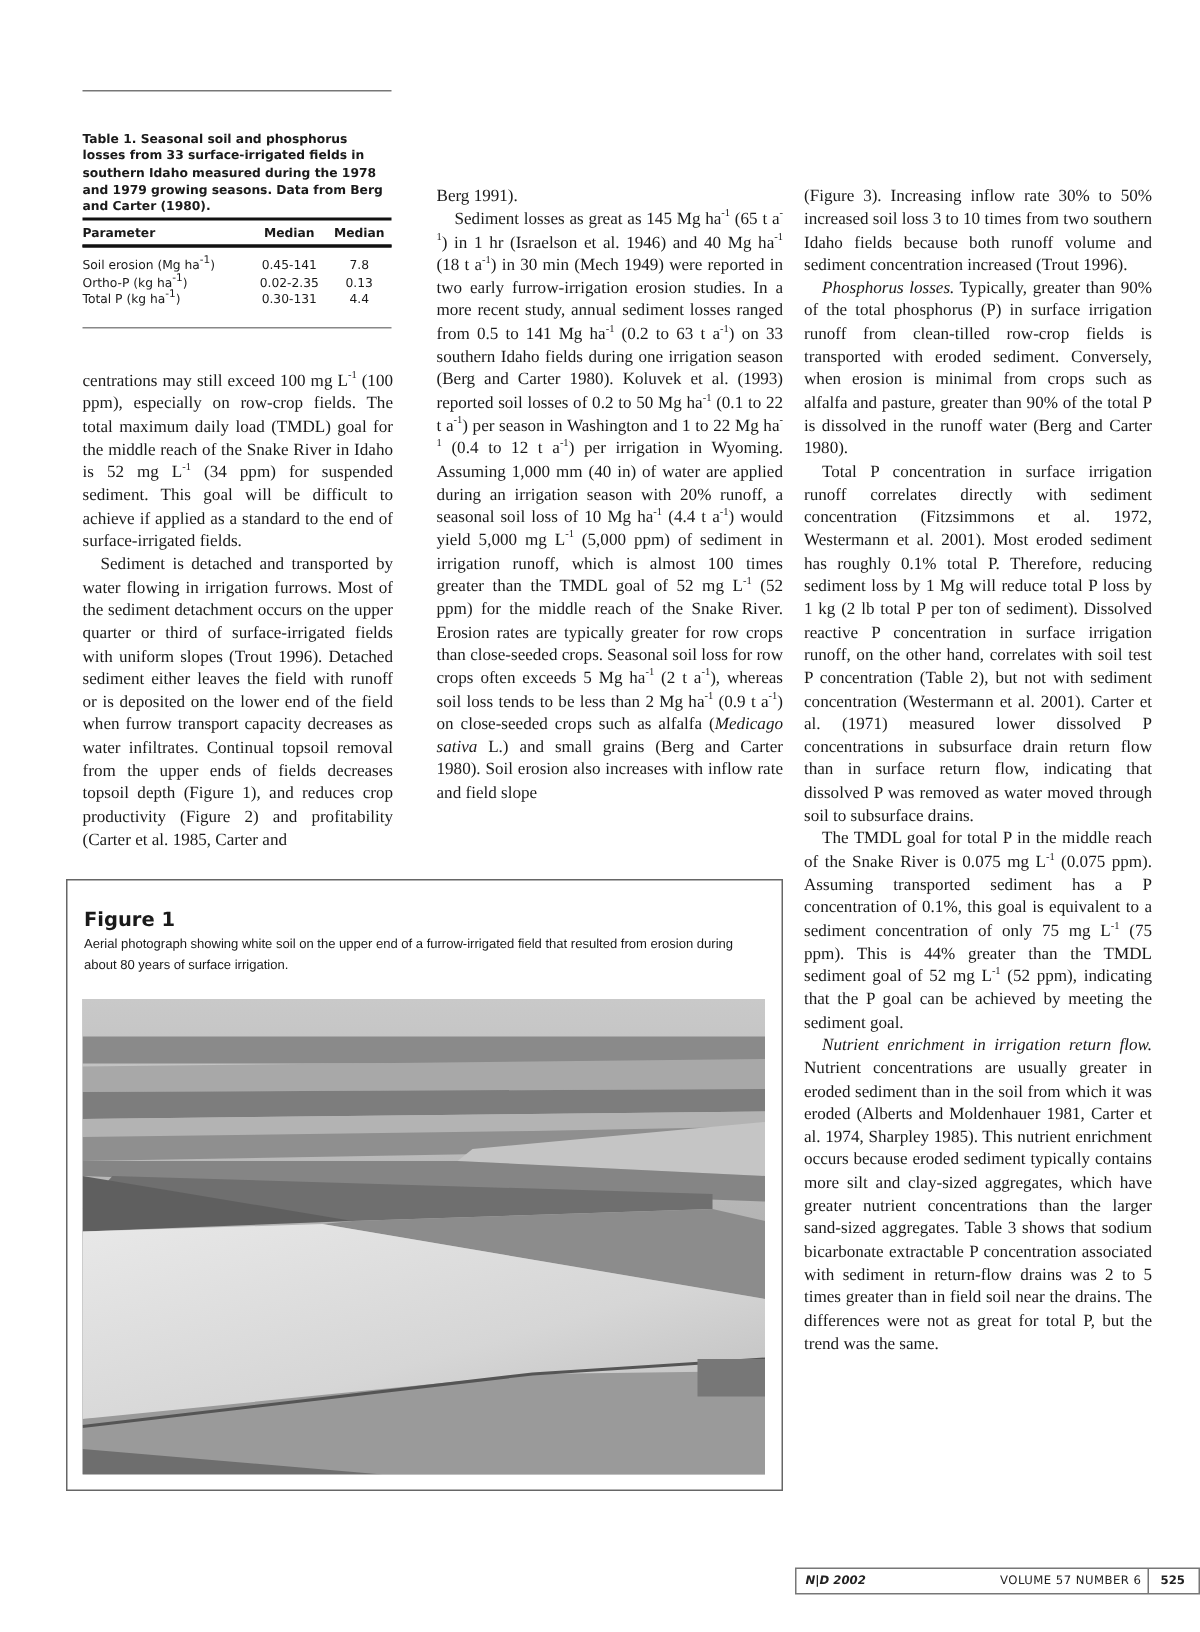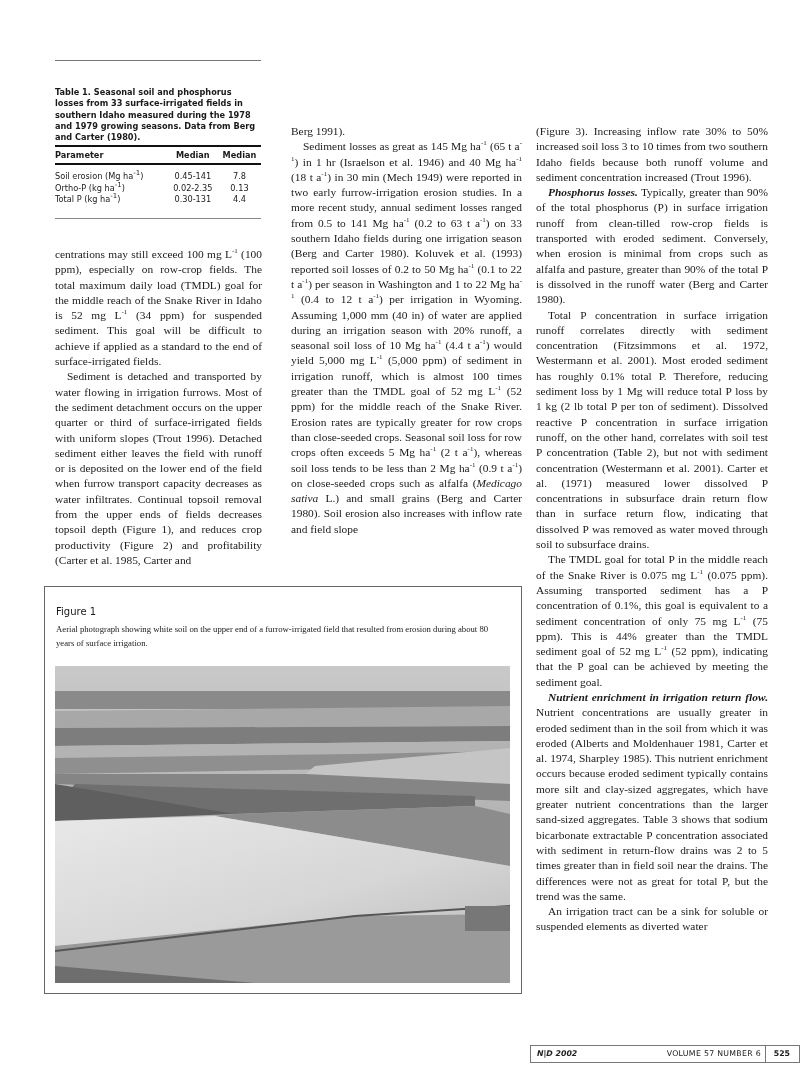--- a/index.html
+++ b/index.html
@@ -4,34 +4,34 @@
 <style>
   html, body { margin: 0; padding: 0; background: #ffffff; }
   body { width: 800px; height: 1088px; position: relative; overflow: hidden; font-family: "Liberation Serif", serif; color: #1a1a1a; }
   .col { position: absolute; font-size: 11.4px; line-height: 15.3px; text-align: justify; }
   .col p { margin: 0; }
   .col p.indent { text-indent: 12px; }
   .col1 { left: 55px; top: 247px; width: 207px; }
   .col2 { left: 291px; top: 124px; width: 231px; font-family: Liberation Serif, serif; }
   .col3 { left: 536px; top: 124px; width: 232px; }
   sup { font-size: 7px; line-height: 0; vertical-align: super; }
-  .run-in { font-weight: bold; font-style: italic; }
+  .run-in { font-weight: normal; font-style: italic; }
 
   .table1 { position: absolute; left: 55px; top: 60px; width: 206px; border-top: 1.5px solid #777; padding-top: 26px; font-family: "DejaVu Sans", sans-serif; }
   .table1-caption { font-size: 8.2px; line-height: 11.3px; font-weight: bold; margin: 0 0 2px 0; }
   .table1 table { width: 100%; border-collapse: collapse; font-size: 8.2px; }
   .table1 th { font-weight: bold; text-align: left; padding: 3px 0 3px 0; border-top: 2px solid #111; border-bottom: 2px solid #111; }
   .table1 th.r, .table1 td.r { text-align: center; }
   .table1 td { padding: 0; line-height: 11.5px; }
   .table1 tr.first td { padding-top: 6px; }
   .table1-bottom { border-bottom: 1.5px solid #888; height: 12px; }
 
   .figure1 { position: absolute; left: 44px; top: 586px; width: 478px; height: 408px; border: 1px solid #666; box-sizing: border-box; }
-  .fig-title { position: absolute; left: 11px; top: 19px; font-family: "DejaVu Sans", sans-serif; font-size: 10px; font-weight: normal; }
-  .fig-caption { position: absolute; left: 11px; top: 35px; width: 450px; font-family: Liberation Serif, serif; font-size: 8.7px; line-height: 14px; }
+  .fig-title { position: absolute; left: 11px; top: 19px; font-family: "DejaVu Sans", sans-serif; font-size: 13px; font-weight: bold; }
+  .fig-caption { position: absolute; left: 11px; top: 35px; width: 450px; font-family: Liberation Sans, sans-serif; font-size: 8.7px; line-height: 14px; }
   .photo { position: absolute; left: 10px; top: 79px; width: 455px; height: 317px; overflow: hidden; background: #9a9a9a; }
   .photo svg { display: block; width: 100%; height: 100%; }
 
   .footer { position: absolute; left: 530px; top: 1045px; width: 268px; height: 16px; border: 1px solid #777; font-family: "DejaVu Sans", sans-serif; font-size: 7.8px; font-weight: bold; color: #222; }
   .footer .issue { position: absolute; left: 6px; top: 3px; font-style: italic; }
   .footer .vol { position: absolute; right: 38px; top: 3px; font-weight: normal; letter-spacing: 0.3px; }
   .footer .page-sep { position: absolute; right: 33px; top: 0; height: 16px; border-left: 1.5px solid #777; }
   .footer .page-num { position: absolute; right: 9px; top: 3px; }
 </style>
 </head>
@@ -77,21 +77,20 @@
   <p>Berg 1991).</p>
   <p class="indent"><span>Sediment losses as great as 145 Mg ha</span><sup>-1</sup><span> (65 t a</span><sup>-1</sup><span>) in 1 hr (Israelson et al. 1946) and 40 Mg ha</span><sup>-1</sup><span> (18 t a</span><sup>-1</sup><span>) in 30 min (Mech 1949) were reported in two early furrow-irrigation erosion studies. In a more recent study, annual sediment losses ranged from 0.5 to 141 Mg ha</span><sup>-1</sup><span> (0.2 to 63 t a</span><sup>-1</sup><span>) on 33 southern Idaho fields during one irrigation season (Berg and Carter 1980). Koluvek et al. (1993) reported soil losses of 0.2 to 50 Mg ha</span><sup>-1</sup><span> (0.1 to 22 t a</span><sup>-1</sup><span>) per season in Washington and 1 to 22 Mg ha</span><sup>-1</sup><span> (0.4 to 12 t a</span><sup>-1</sup><span>) per irrigation in Wyoming. Assuming 1,000 mm (40 in) of water are applied during an irrigation season with 20% runoff, a seasonal soil loss of 10 Mg ha</span><sup>-1</sup><span> (4.4 t a</span><sup>-1</sup><span>) would yield 5,000 mg L</span><sup>-1</sup><span> (5,000 ppm) of sediment in irrigation runoff, which is almost 100 times greater than the TMDL goal of 52 mg L</span><sup>-1</sup><span> (52 ppm) for the middle reach of the Snake River. Erosion rates are typically greater for row crops than close-seeded crops. Seasonal soil loss for row crops often exceeds 5 Mg ha</span><sup>-1</sup><span> (2 t a</span><sup>-1</sup><span>), whereas soil loss tends to be less than 2 Mg ha</span><sup>-1</sup><span> (0.9 t a</span><sup>-1</sup><span>) on close-seeded crops such as alfalfa (</span><i>Medicago sativa</i><span> L.) and small grains (Berg and Carter 1980). Soil erosion also increases with inflow rate and field slope</span></p>
 </div>
 
 <div class="col col3">
   <p>(Figure 3). Increasing inflow rate 30% to 50% increased soil loss 3 to 10 times from two southern Idaho fields because both runoff volume and sediment concentration increased (Trout 1996).</p>
   <p class="indent"><span class="run-in">Phosphorus losses.</span><span> Typically, greater than 90% of the total phosphorus (P) in surface irrigation runoff from clean-tilled row-crop fields is transported with eroded sediment. Conversely, when erosion is minimal from crops such as alfalfa and pasture, greater than 90% of the total P is dissolved in the runoff water (Berg and Carter 1980).</span></p>
   <p class="indent">Total P concentration in surface irrigation runoff correlates directly with sediment concentration (Fitzsimmons et al. 1972, Westermann et al. 2001). Most eroded sediment has roughly 0.1% total P. Therefore, reducing sediment loss by 1 Mg will reduce total P loss by 1 kg (2 lb total P per ton of sediment). Dissolved reactive P concentration in surface irrigation runoff, on the other hand, correlates with soil test P concentration (Table 2), but not with sediment concentration (Westermann et al. 2001). Carter et al. (1971) measured lower dissolved P concentrations in subsurface drain return flow than in surface return flow, indicating that dissolved P was removed as water moved through soil to subsurface drains.</p>
   <p class="indent"><span>The TMDL goal for total P in the middle reach of the Snake River is 0.075 mg L</span><sup>-1</sup><span> (0.075 ppm). Assuming transported sediment has a P concentration of 0.1%, this goal is equivalent to a sediment concentration of only 75 mg L</span><sup>-1</sup><span> (75 ppm). This is 44% greater than the TMDL sediment goal of 52 mg L</span><sup>-1</sup><span> (52 ppm), indicating that the P goal can be achieved by meeting the sediment goal.</span></p>
   <p class="indent"><span class="run-in">Nutrient enrichment in irrigation return flow.</span><span> Nutrient concentrations are usually greater in eroded sediment than in the soil from which it was eroded (Alberts and Moldenhauer 1981, Carter et al. 1974, Sharpley 1985). This nutrient enrichment occurs because eroded sediment typically contains more silt and clay-sized aggregates, which have greater nutrient concentrations than the larger sand-sized aggregates. Table 3 shows that sodium bicarbonate extractable P concentration associated with sediment in return-flow drains was 2 to 5 times greater than in field soil near the drains. The differences were not as great for total P, but the trend was the same.</span></p>
-  <p class="indent">An irrigation tract can be a sink for soluble or suspended elements as diverted water</p>
 </div>
 
 <div class="figure1">
   <div class="fig-title">Figure 1</div>
   <div class="fig-caption">Aerial photograph showing white soil on the upper end of a furrow-irrigated field that resulted from erosion during about 80 years of surface irrigation.</div>
   <div class="photo">
     <svg viewBox="0 0 455 317" preserveAspectRatio="none">
       <defs>
         <linearGradient id="sky" x1="0" y1="0" x2="0" y2="1">
           <stop offset="0" stop-color="#c9c9c9"></stop>

